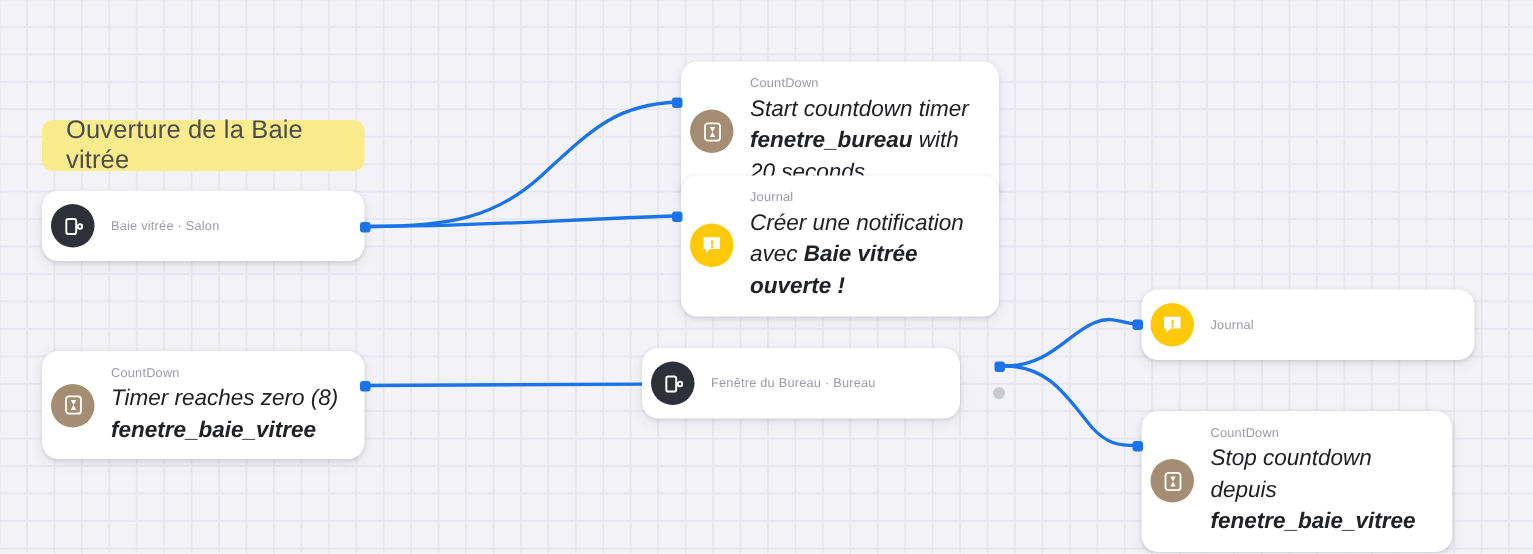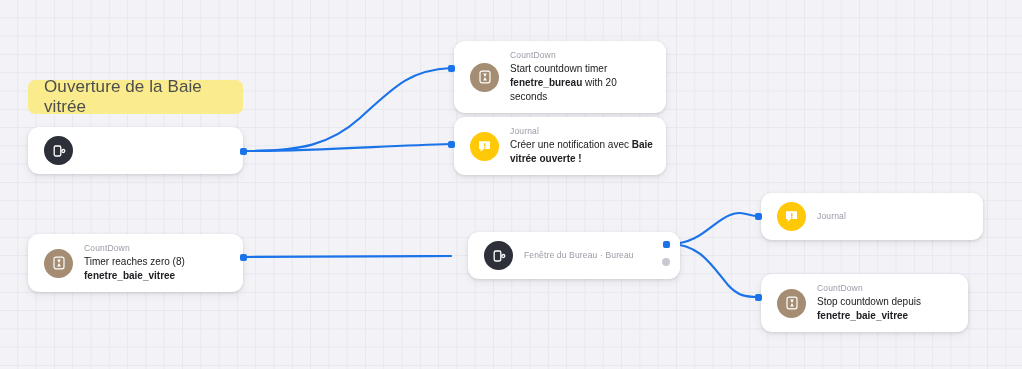--- a/index.html
+++ b/index.html
@@ -64,21 +64,21 @@
     letter-spacing: 0.1px;
   }
   .node {
     position: absolute;
     background: #ffffff;
     border-radius: 11px;
     box-shadow: 0 1px 3px rgba(40,40,60,0.14), 0 3px 9px rgba(40,40,60,0.07);
     box-sizing: border-box;
     display: flex;
     align-items: center;
-    padding: 9px 13px 9px 16px;
+    padding: 9px 13px 9px 6px;
     z-index: 5;
   }
   .node-icon {
     flex: 0 0 auto;
     width: 29px;
     height: 29px;
     border-radius: 50%;
     display: flex;
     align-items: center;
     justify-content: center;
@@ -91,35 +91,36 @@
   }
   .node-kicker {
     font-size: 8.5px;
     color: #9a9aa6;
     line-height: 1.25;
     letter-spacing: 0.15px;
     margin-bottom: 1px;
     white-space: nowrap;
   }
   .node-text {
-    font-size: 10px;
+    font-size: 15px;
     color: #202124;
     line-height: 1.42;
+    font-style: italic;
   }
   .node-text b {
     font-weight: bold;
     color: #202124;
   }
 
   
   #node-trigger-baie      { left: 28px;  top: 127px; width: 215px; }
   #node-start-countdown   { left: 454px; top: 41px;  width: 212px; }
   #node-journal-ouverte   { left: 454px; top: 117px; width: 212px; }
   #node-timer-zero        { left: 28px;  top: 234px; width: 215px; }
-  #node-fenetre-bureau    { left: 468px; top: 232px; width: 212px; }
+  #node-fenetre-bureau    { left: 428px; top: 232px; width: 212px; }
   #node-journal-depuis    { left: 761px; top: 193px; width: 222px; }
   #node-stop-countdown    { left: 761px; top: 274px; width: 207px; }
   #group-ouverture        { left: 28px;  top: 80px;  width: 215px; height: 34px; }
 </style>
 </head>
 <body>
 
 <div id="canvas">
 
   <svg id="edges" viewBox="0 0 1022 369">
@@ -135,20 +136,21 @@
   </div>
 
   <div class="node" id="node-trigger-baie">
     <span class="node-icon" style="background:#2d3038;">
       <svg width="16" height="16" viewBox="0 0 16 16">
         <rect x="3.2" y="3" width="6.6" height="10" rx="1.4" fill="none" stroke="#ffffff" stroke-width="1.3"></rect>
         <circle cx="12.3" cy="8" r="1.5" fill="none" stroke="#ffffff" stroke-width="1.3"></circle>
       </svg>
     </span>
     <span class="node-body">
+      <span class="node-kicker" style="display:block">Baie vitrée · Salon</span>
     </span>
   </div>
   <span class="port" style="left:240px; top:148px;"></span>
 
   <div class="node" id="node-start-countdown">
     <span class="node-icon" style="background:#a48d72;">
       <svg width="16" height="16" viewBox="0 0 16 16">
         <rect x="3" y="2.2" width="10" height="11.6" rx="2" fill="none" stroke="#ffffff" stroke-width="1.2"></rect>
         <path d="M6.2 4.6 H9.8 L8 8 L9.8 11.4 H6.2 L8 8 Z" fill="#ffffff"></path>
       </svg>

